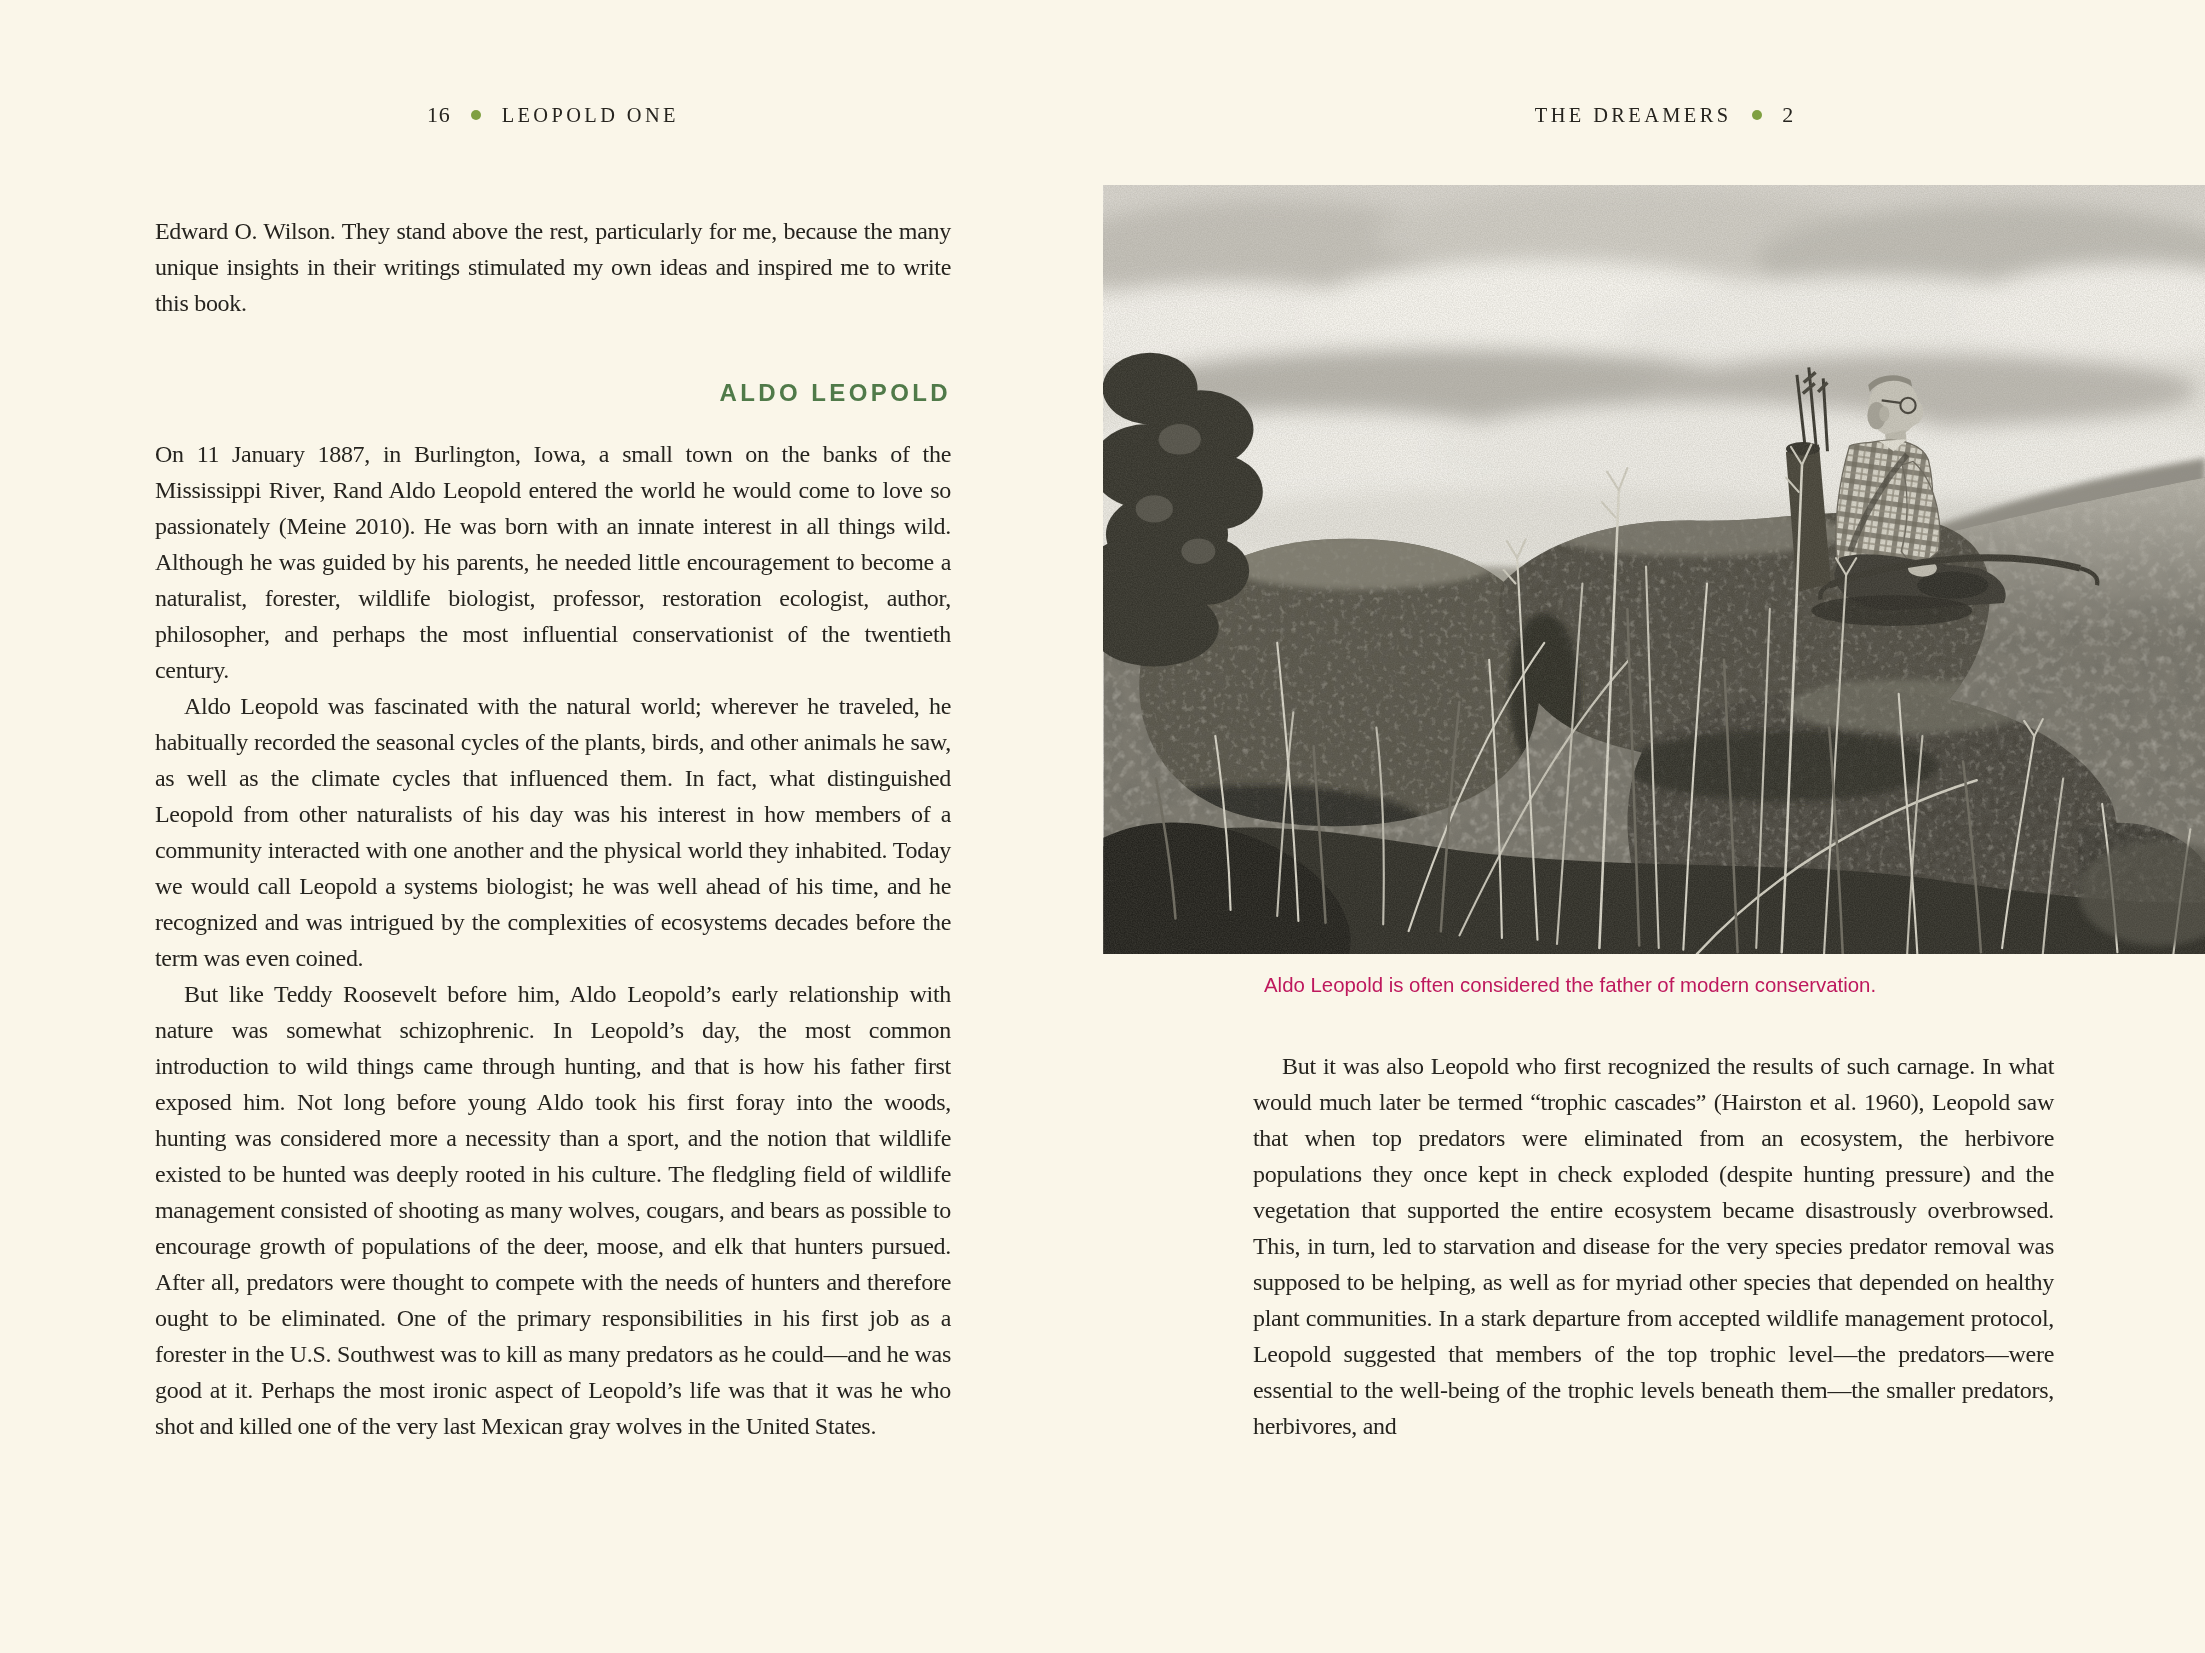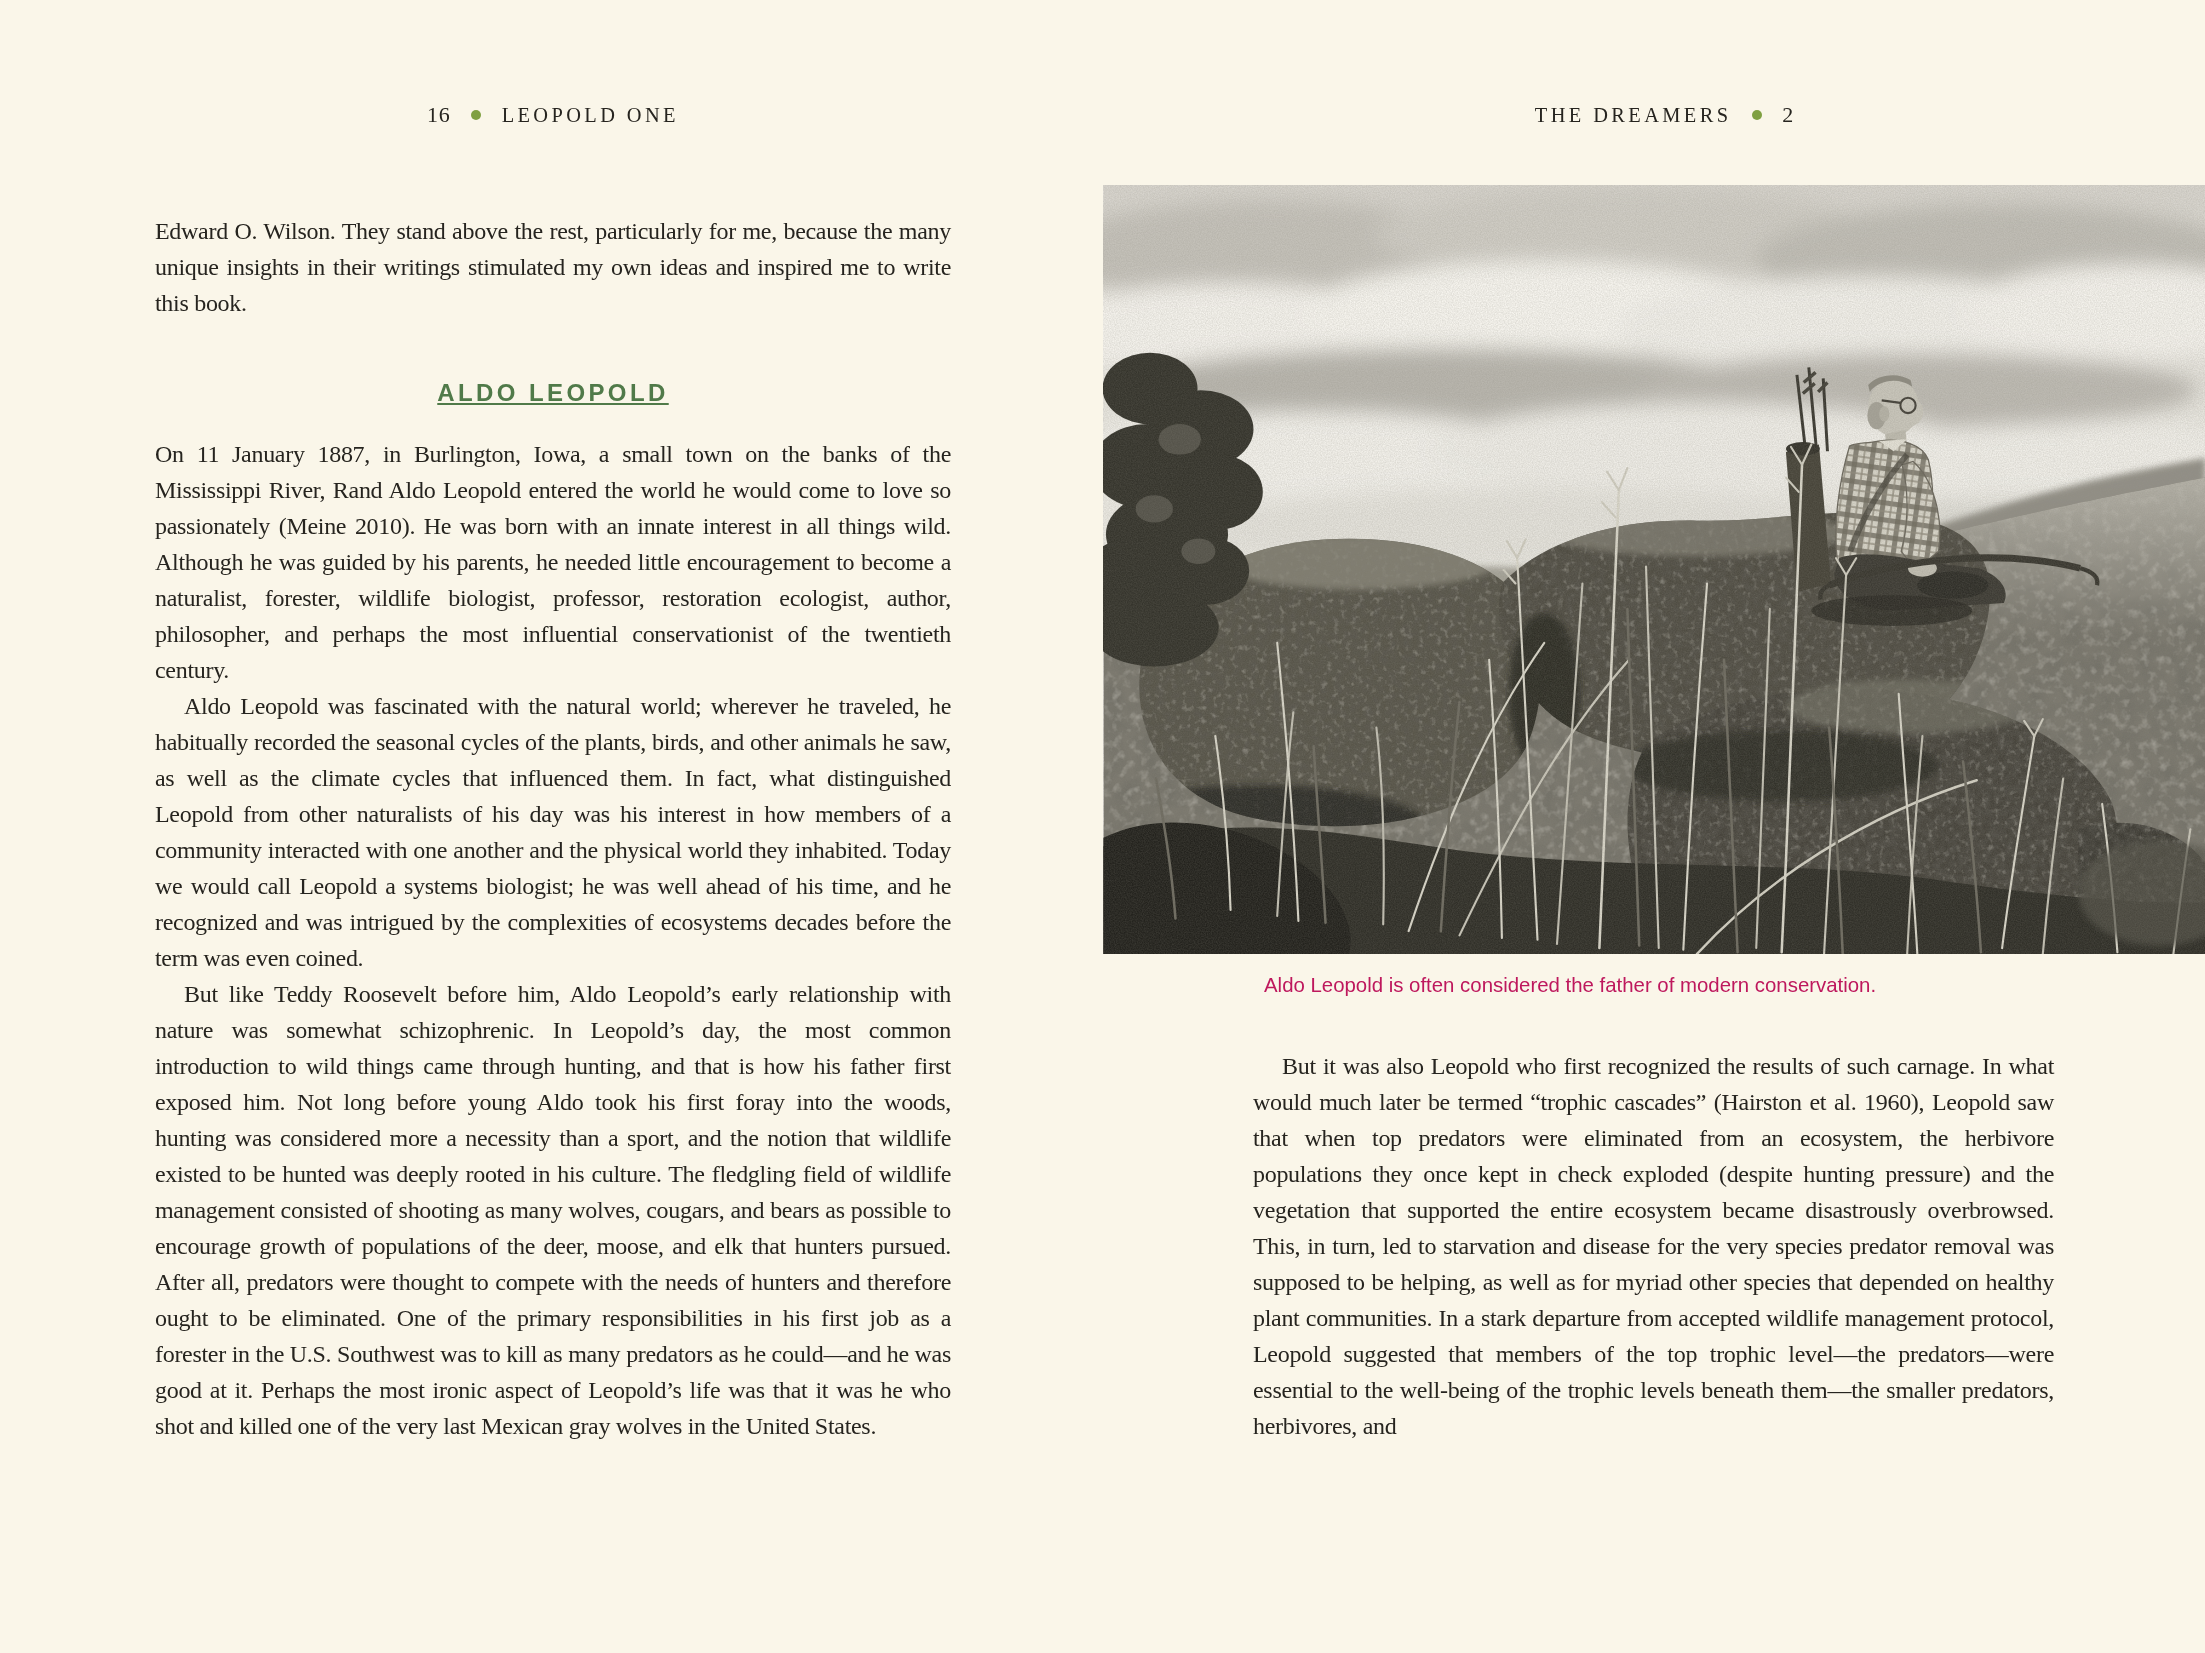--- a/index.html
+++ b/index.html
@@ -23,24 +23,23 @@
   .body-col{
     font-size:24px;line-height:36px;text-align:justify;
     letter-spacing:-0.3px;
   }
   .body-col p{margin:0;}
   p.indent{text-indent:29px;}
   .body-left{position:absolute;left:155px;top:185px;width:796px;margin-top:28px;}
   .body-right{position:absolute;left:1253px;top:1048px;width:801px;}
   h2.section-heading{
     font-family:"Liberation Sans", sans-serif;
-    font-weight:bold;font-size:24px;letter-spacing:3.4px;text-align:center;
+    font-weight:bold;font-size:24px;letter-spacing:3.4px;text-align:right;
     color:var(--heading-green,#507a49);
     margin:54px 0 25.4px 0;
-    text-decoration:underline;
   }
   figure.photo-figure{position:absolute;left:1103px;top:185px;width:1103px;margin:0;}
   .photo-frame{width:1103px;height:769px;overflow:hidden;background:#e7e5df;}
   .photo-frame svg{display:block;width:1103px;height:769px;}
   figcaption.photo-caption{
     font-family:"Liberation Sans", sans-serif;
     font-size:20.4px;line-height:25.4px;margin:18.7px 0 0 161px;color:#be185d;
     letter-spacing:0;
   }
 </style>

